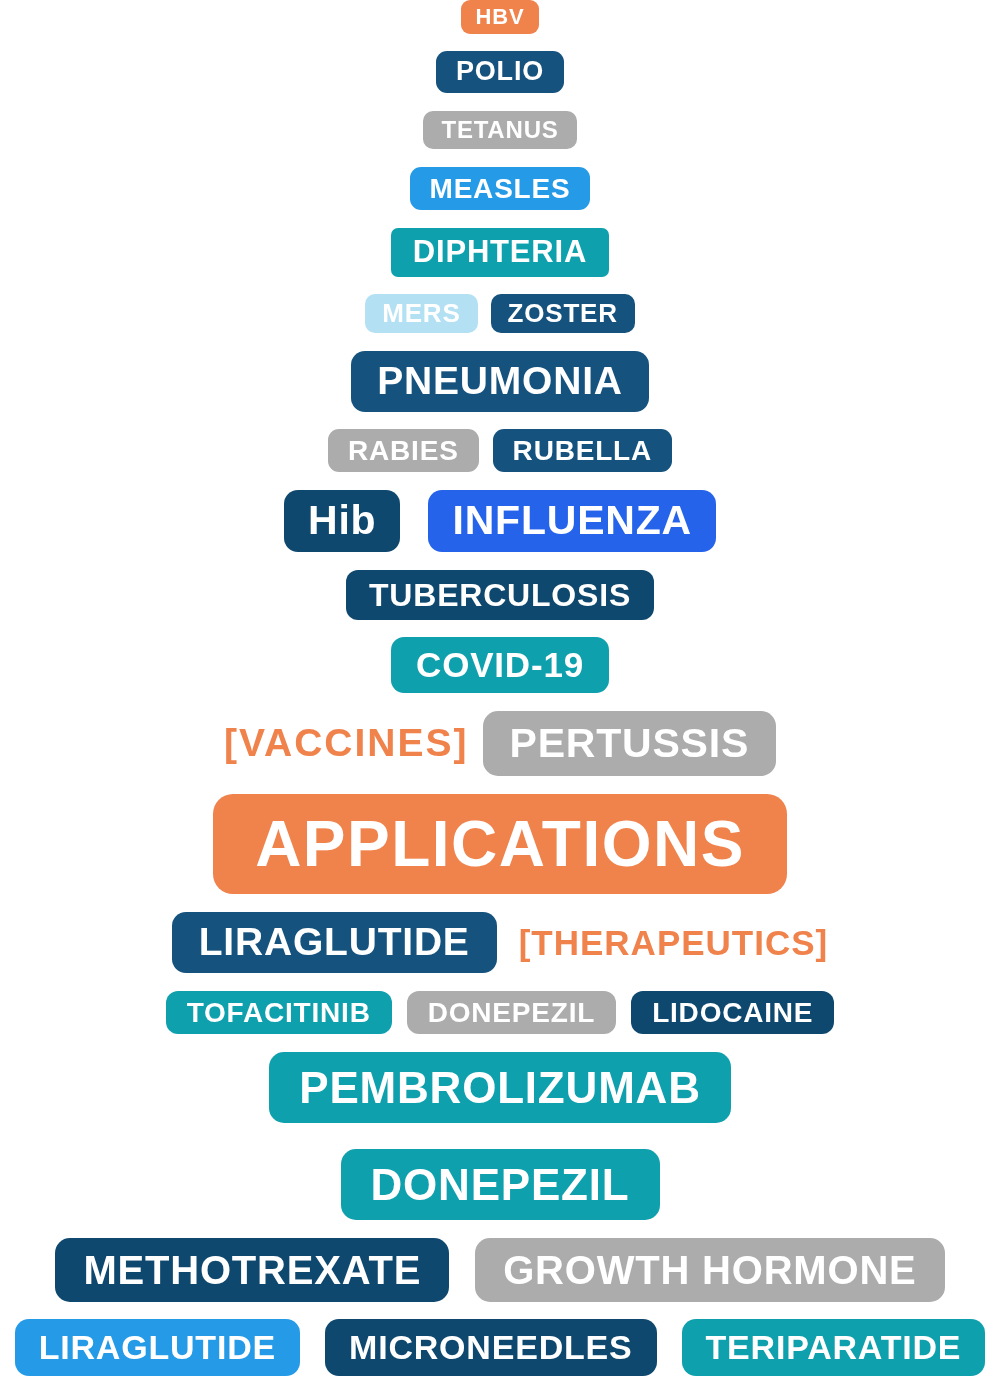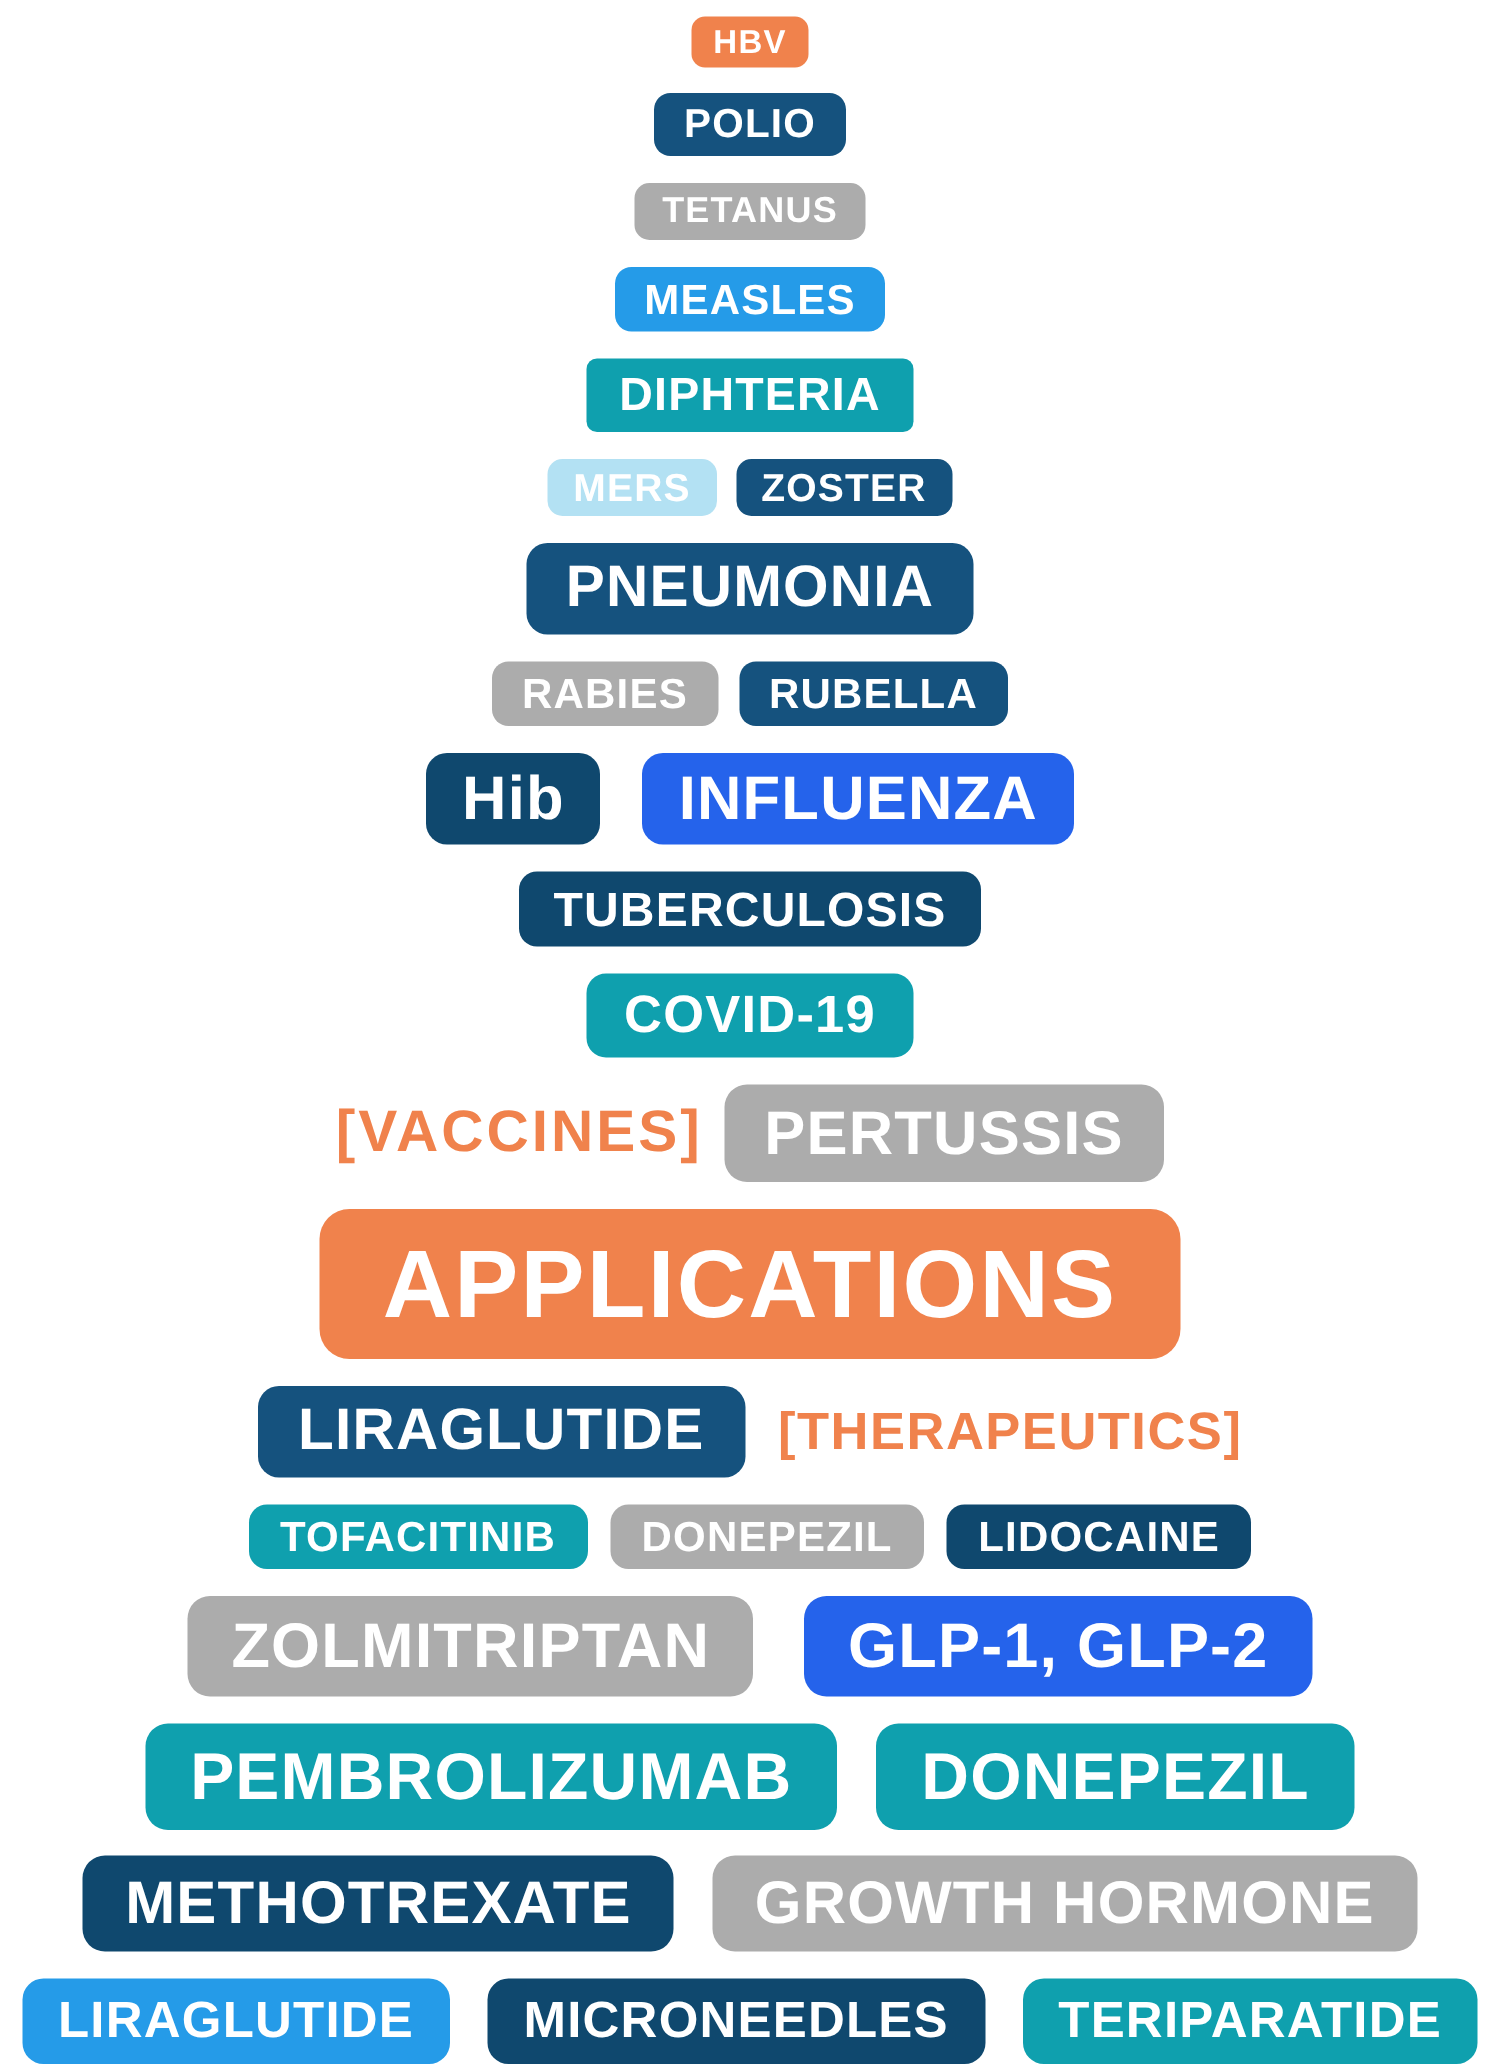--- a/index.html
+++ b/index.html
@@ -18,21 +18,20 @@
     justify-content: space-between;
     align-items: center;
     padding: 0 0 2px 0;
   }
   .row {
     display: flex;
     justify-content: center;
     align-items: center;
     gap: 16px;
     width: 100%;
-    margin-top: 11px;
   }
   .tag {
     display: inline-block;
     color: #ffffff;
     font-weight: 700;
     line-height: 1.25;
     letter-spacing: 0.8px;
     white-space: nowrap;
     border-radius: 10px;
     text-align: center;
@@ -74,21 +73,21 @@
   .r12 .t-orange { font-size: 39px; letter-spacing: 2px; }
   .r13 .tag { font-size: 64px; padding: 10px 42px; border-radius: 20px; letter-spacing: 1.5px; }
   .r14 .tag { font-size: 39px; padding: 6px 27px;  border-radius: 14px; }
   .r14 { gap: 22px; }
   .r14 .t-orange { font-size: 35px; letter-spacing: 1px; }
   .r15 .tag { font-size: 28px; padding: 4px 21px;  border-radius: 12px; }
   .r15 { gap: 15px; }
   .r16 .tag { font-size: 42px; padding: 7px 29px;  border-radius: 15px; }
   .r16 { gap: 34px; }
   .r17 .tag { font-size: 44px; padding: 8px 30px;  border-radius: 15px; }
-  .r17 { gap: 26px; }
+  .r17 { gap: 26px; flex-direction: column; }
   .r18 .tag { font-size: 40px; padding: 7px 28px;  border-radius: 15px; }
   .r18 { gap: 26px; }
   .r19 .tag { font-size: 34px; padding: 7px 24px;  border-radius: 14px; }
   .r19 { gap: 25px; }
 </style>
 </head>
 <body>
 
 <div class="pyramid">
 
@@ -152,24 +151,20 @@
     <span class="tag c-navy">LIRAGLUTIDE</span>
     <span class="tag t-orange">[THERAPEUTICS]</span>
   </div>
 
   <div class="row r15">
     <span class="tag c-teal">TOFACITINIB</span>
     <span class="tag c-gray">DONEPEZIL</span>
     <span class="tag c-navy2">LIDOCAINE</span>
   </div>
 
-  <div class="row r16">
-    <span class="tag c-gray">ZOLMITRIPTAN</span>
-    <span class="tag c-royal">GLP-1, GLP-2</span>
-  </div>
 
   <div class="row r17">
     <span class="tag c-teal">PEMBROLIZUMAB</span>
     <span class="tag c-teal">DONEPEZIL</span>
   </div>
 
   <div class="row r18">
     <span class="tag c-navy2">METHOTREXATE</span>
     <span class="tag c-gray">GROWTH HORMONE</span>
   </div>

